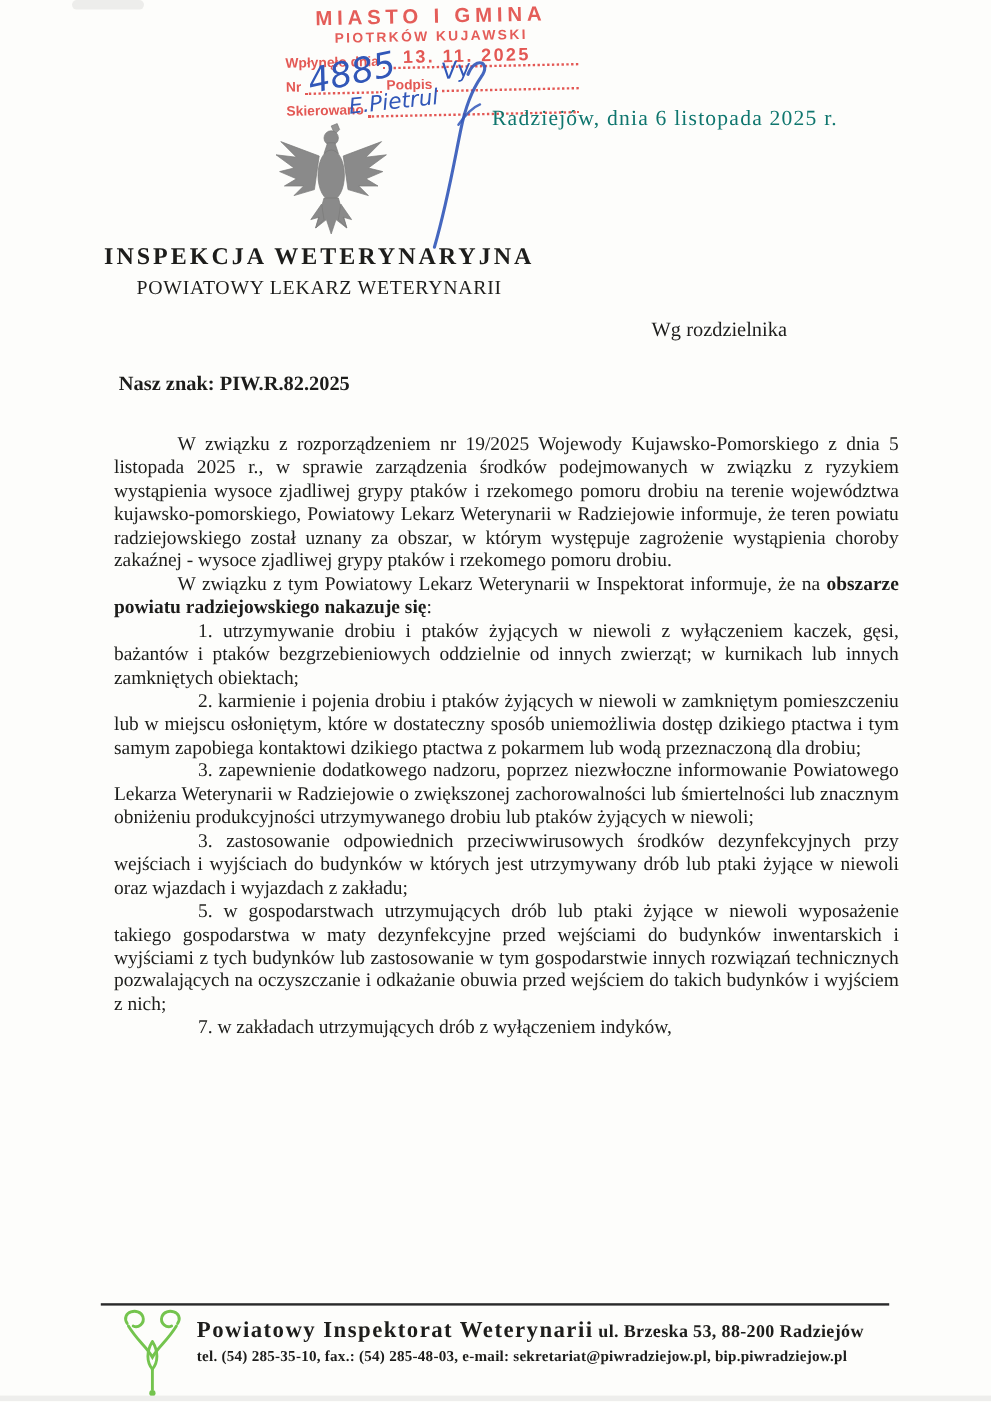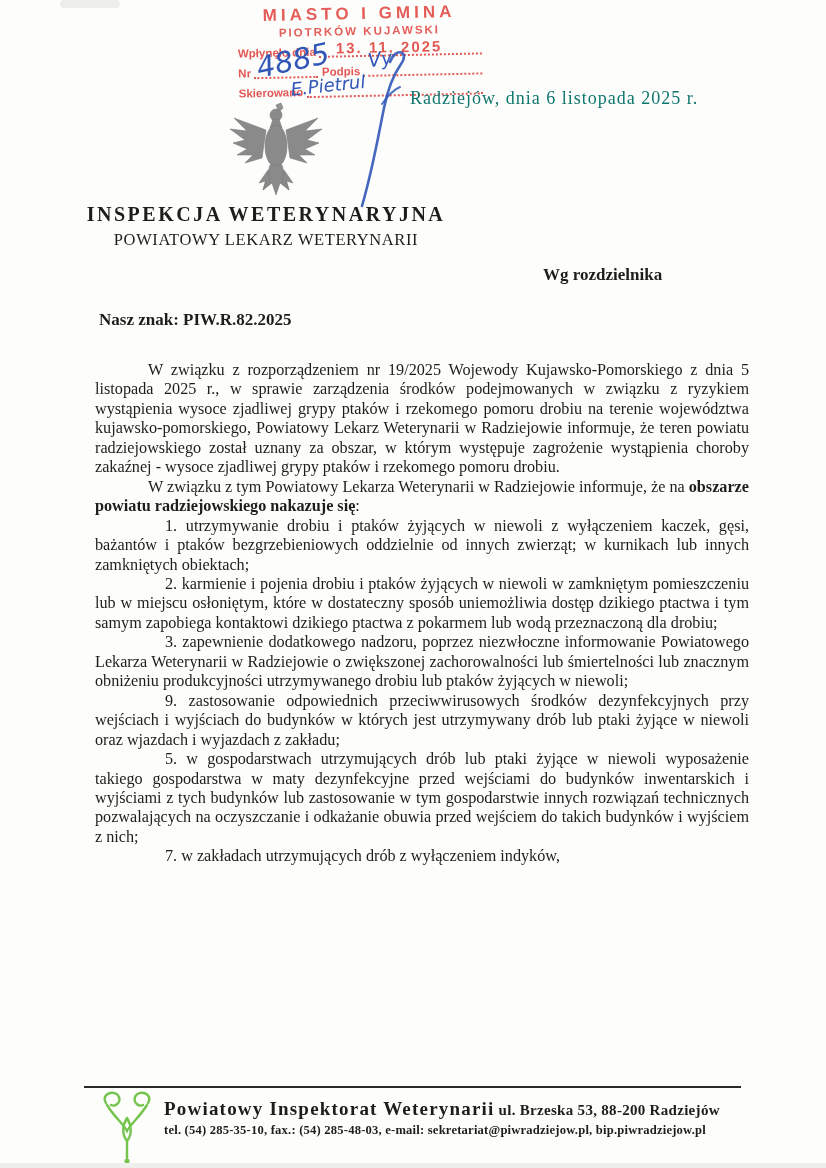--- a/index.html
+++ b/index.html
@@ -58,21 +58,21 @@
 
   
   .eagle { position: absolute; left: 226px; top: 102px; opacity: .8; }
 
   
   .letterhead { position: absolute; left: 86px; top: 203px; width: 360px; text-align: center; }
   .lh1 { font-size: 20px; font-weight: bold; letter-spacing: 2.5px; white-space: nowrap; }
   .lh2 { font-size: 16.5px; letter-spacing: .6px; margin-top: 4px; white-space: nowrap; }
   .lh3 { font-size: 16.5px; letter-spacing: .6px; margin-top: 3px; white-space: nowrap; }
 
-  .addressee { position: absolute; left: 543px; top: 265px; font-size: 17px; font-weight: bold; }
+  .addressee { position: absolute; left: 543px; top: 265px; font-size: 17px; font-weight: normal; }
   .reference  { position: absolute; left: 99px;  top: 310px; font-size: 17px; font-weight: bold; }
 
   
   .body-text {
     position: absolute;
     left: 95px; top: 361px; width: 654px;
     font-size: 16.2px; line-height: 19.45px;
     text-align: justify;
   }
   .body-text p { margin: 0; }
@@ -150,25 +150,25 @@
   <div class="letterhead">
     <div class="lh1">INSPEKCJA WETERYNARYJNA</div>
     <div class="lh2">POWIATOWY LEKARZ WETERYNARII</div>
   </div>
 
   <div class="addressee">Wg rozdzielnika</div>
   <div class="reference">Nasz znak: PIW.R.82.2025</div>
 
   <div class="body-text">
     <p class="par">W związku z rozporządzeniem nr 19/2025 Wojewody Kujawsko-Pomorskiego z dnia 5 listopada 2025 r., w sprawie zarządzenia środków podejmowanych w związku z ryzykiem wystąpienia wysoce zjadliwej grypy ptaków i rzekomego pomoru drobiu na terenie województwa kujawsko-pomorskiego, Powiatowy Lekarz Weterynarii w Radziejowie informuje, że teren powiatu radziejowskiego został uznany za obszar, w którym występuje zagrożenie wystąpienia choroby zakaźnej - wysoce zjadliwej grypy ptaków i rzekomego pomoru drobiu.</p>
-    <p class="par"><span>W związku z tym Powiatowy Lekarza Weterynarii w Radziejowie informuje, że na </span><span class="b">obszarze powiatu radziejowskiego nakazuje się</span><span>:</span></p>
+    <p class="par"><span>W związku z tym Powiatowy Lekarz Weterynarii w Inspektorat informuje, że na </span><span class="b">obszarze powiatu radziejowskiego nakazuje się</span><span>:</span></p>
     <p class="item">1. utrzymywanie drobiu i ptaków żyjących w niewoli z wyłączeniem kaczek, gęsi, bażantów i ptaków bezgrzebieniowych oddzielnie od innych zwierząt; w kurnikach lub innych zamkniętych obiektach;</p>
     <p class="item">2. karmienie i pojenia drobiu i ptaków żyjących w niewoli w zamkniętym pomieszczeniu lub w miejscu osłoniętym, które w dostateczny sposób uniemożliwia dostęp dzikiego ptactwa i tym samym zapobiega kontaktowi dzikiego ptactwa z pokarmem lub wodą przeznaczoną dla drobiu;</p>
     <p class="item">3. zapewnienie dodatkowego nadzoru, poprzez niezwłoczne informowanie Powiatowego Lekarza Weterynarii w Radziejowie o zwiększonej zachorowalności lub śmiertelności lub znacznym obniżeniu produkcyjności utrzymywanego drobiu lub ptaków żyjących w niewoli;</p>
-    <p class="item">9. zastosowanie odpowiednich przeciwwirusowych środków dezynfekcyjnych przy wejściach i wyjściach do budynków w których jest utrzymywany drób lub ptaki żyjące w niewoli oraz wjazdach i wyjazdach z zakładu;</p>
+    <p class="item">3. zastosowanie odpowiednich przeciwwirusowych środków dezynfekcyjnych przy wejściach i wyjściach do budynków w których jest utrzymywany drób lub ptaki żyjące w niewoli oraz wjazdach i wyjazdach z zakładu;</p>
     <p class="item">5. w gospodarstwach utrzymujących drób lub ptaki żyjące w niewoli wyposażenie takiego gospodarstwa w maty dezynfekcyjne przed wejściami do budynków inwentarskich i wyjściami z tych budynków lub zastosowanie w tym gospodarstwie innych rozwiązań technicznych pozwalających na oczyszczanie i odkażanie obuwia przed wejściem do takich budynków i wyjściem z nich;</p>
     <p class="item">7. w zakładach utrzymujących drób z wyłączeniem indyków,</p>
   </div>
 
   <div class="footer-rule"></div>
 
   <svg class="footer-logo" width="66" height="78" viewBox="0 0 66 78">
     <g fill="none" stroke="#74c44e" stroke-width="2.4" stroke-linecap="round">
       <path d="M12 15 C6 5 22 1 25 9 C27 15 21 19 17 17"></path>
       <path d="M54 15 C60 5 44 1 41 9 C39 15 45 19 49 17"></path>

